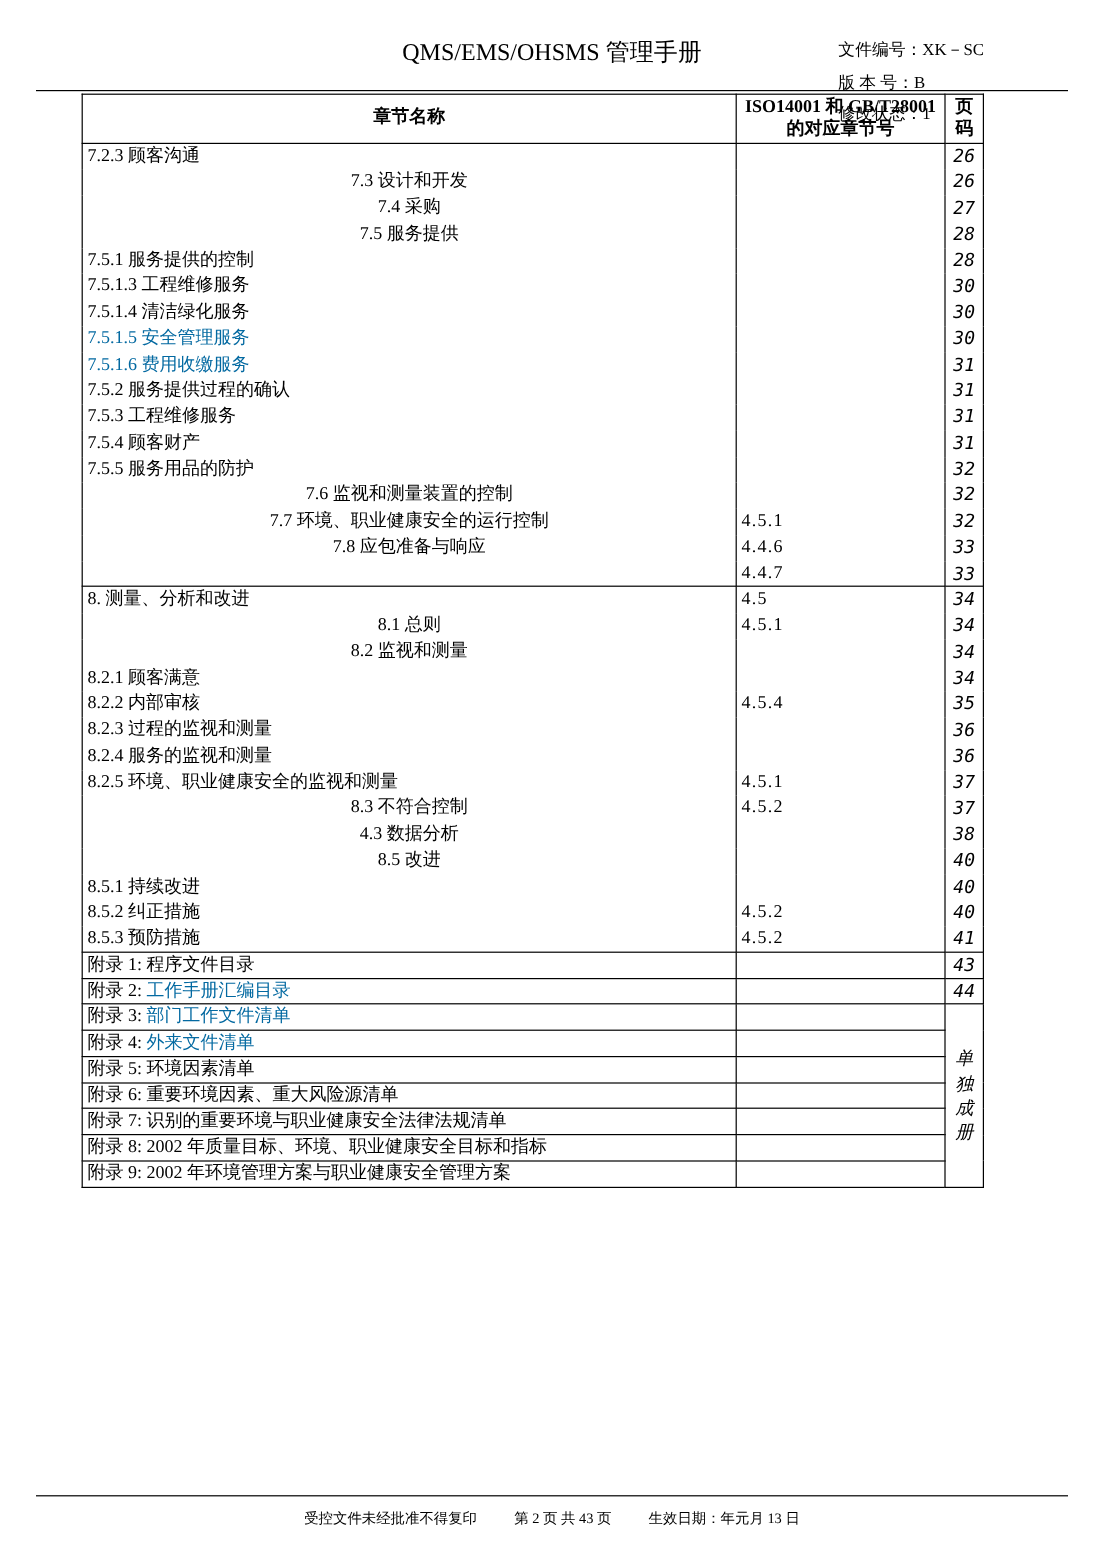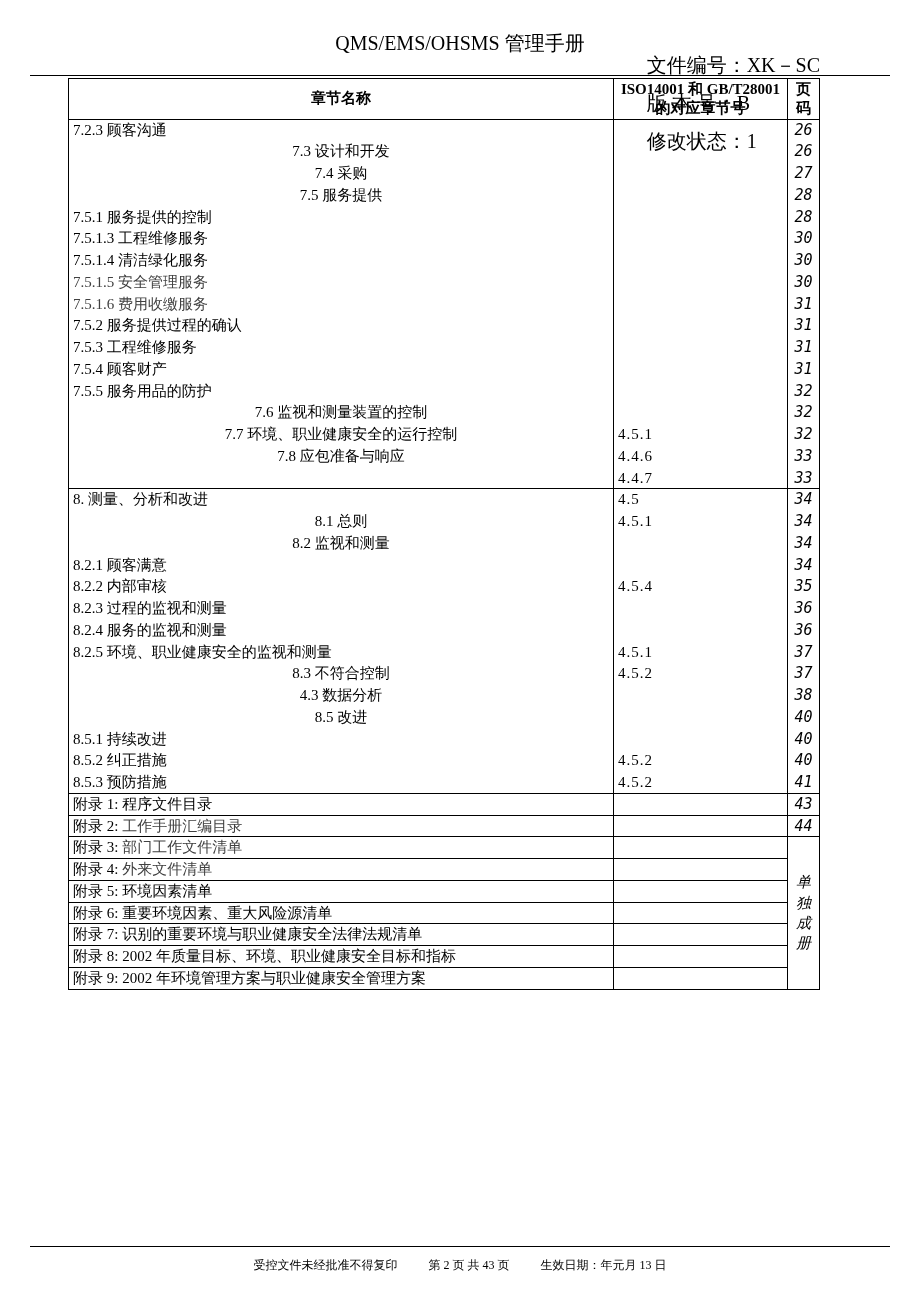--- a/index.html
+++ b/index.html
@@ -24,22 +24,22 @@
   }
   .title {
     font-size: 20px;
     text-align: center;
     width: 460px;
     margin: 0 auto;
   }
   .meta {
     position: absolute;
     right: 100px;
-    top: 16px;
-    font-size: 20px;
+    top: 0;
+    font-size: 14px;
     line-height: 1.9;
   }
   .rule-wrap {
     padding: 0 30px;
     margin-top: 10px;
   }
   .rule {
     border-top: 1.5px solid #000;
     height: 0;
   }
@@ -65,21 +65,21 @@
   col.c-name { }
   col.c-sec  { width: 174px; }
   col.c-page { width: 32px; }
   .name-cell { padding-left: 6px; margin-top: 44px; }
   .sec-cell  { padding-left: 6px; font-family: Liberation Serif, serif; letter-spacing: 1px;}
   .page-cell { text-align: center; font-family: "SimSun", monospace; font-style: italic; }
   .ind0 { padding-left: 6px; }
   .ind1 { padding-left: 25px; text-align: center; }
   .ind2 { padding-left: 45px; }
   .ind3 { padding-left: 65px; }
-  .blue { color: #404040; }
+  .blue { color: #0369a1; }
   .footer {
     position: absolute;
     bottom: 28px;
     left: 0; right: 0;
     text-align: center;
     font-size: 12px;
   }
   .footer-rule {
     margin: 0 30px 10px 30px;
     border-top: 1.5px solid #000;

